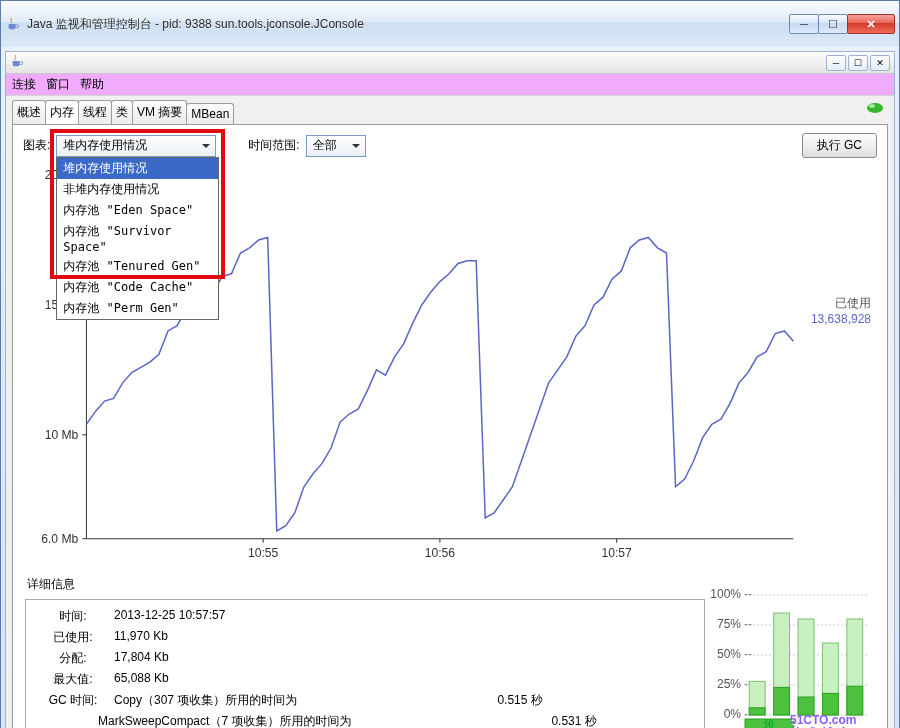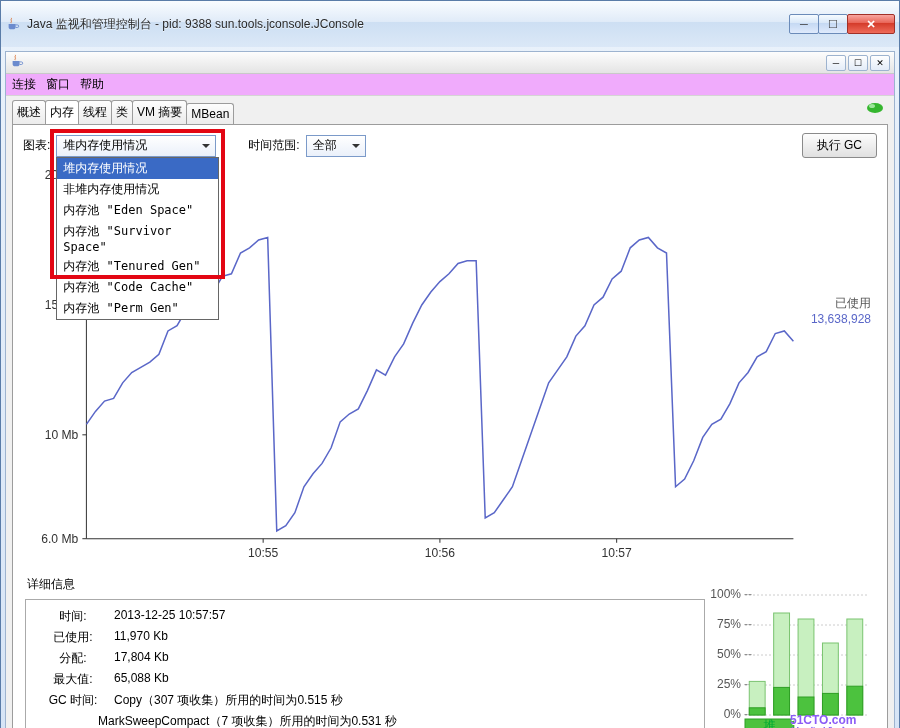--- a/index.html
+++ b/index.html
@@ -56,21 +56,21 @@
   
   .used-label { position:absolute; right: 16px; top: 170px; text-align:right; font-size:11px; color:#555;}
   
   
   .details-title { position:absolute; left:14px; bottom:166px; font-size:12px;}
   .details-box { position:absolute; left:12px; bottom:10px; width: 680px; height: 150px; border:1px solid #aaa; padding:8px 12px;}
   .detrow { display:flex; margin-bottom:4px;}
   .detlbl { width:70px; text-align:center; font-weight:normal; margin-right:6px;}
   .detval { }
   .gcline { margin-left:20px; margin-top:2px;}
-  .gcsec { display:inline-block; }
+  .gcsec { display:inline-block; margin-left: 200px;}
   
   
   .minibars { position:absolute; right:16px; bottom:20px; width:160px; height:150px; }
   .minibars svg { width:100%; height:100%;}
   
   
   .watermark { position:absolute; right:6px; bottom:2px; color:#8b5cf6; font-size:18px; font-weight:bold; text-shadow:1px 1px 0 #fff; pointer-events:none; text-align:left; line-height:1.1;}
   .watermark .sub { font-size:12px; letter-spacing:4px;}
 </style>
 </head>

